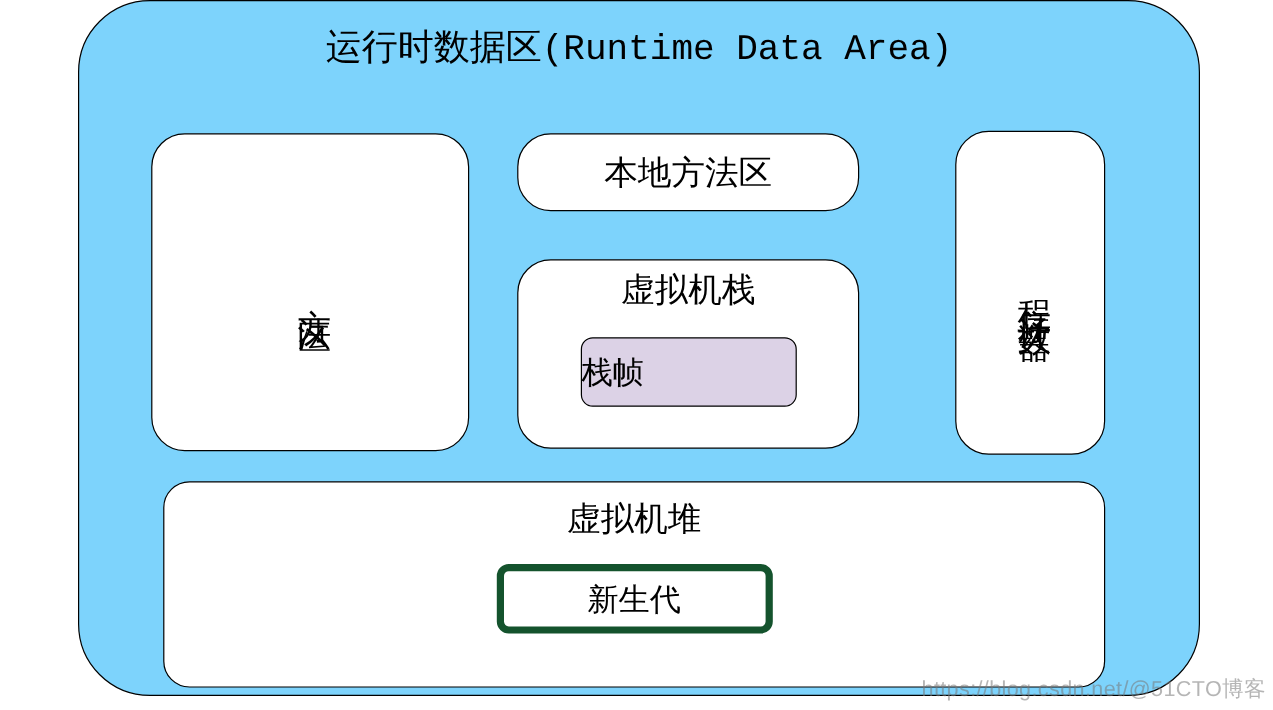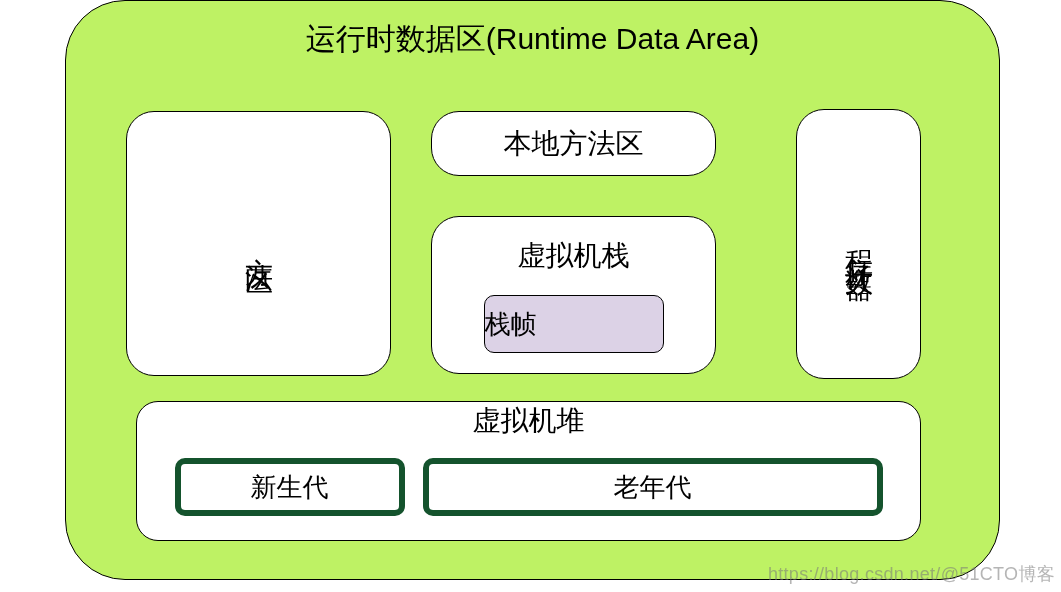--- a/index.html
+++ b/index.html
@@ -9,23 +9,24 @@
       font-family: "Microsoft YaHei", "SimSun", sans-serif;
       background: #ffffff;
       position: relative;
     }
     .container {
       position: absolute;
       left: 65px;
       top: 0;
       width: 935px;
       height: 580px;
-      background: #bef264;
+      background: #7dd3fc;
       border: 1px solid #000;
       border-radius: 60px;
+      font-family: Liberation Mono, monospace;
     }
     .title {
       position: absolute;
       top: 18px;
       left: 0;
       width: 100%;
       text-align: center;
       font-size: 30px;
       color: #000;
     }
@@ -44,42 +45,42 @@
     .method-area {
       left: 60px; top: 110px; width: 265px; height: 265px;
     }
     .vertical-text { writing-mode: vertical-rl; text-orientation: upright; letter-spacing: 6px; line-height: 1; }
     .native-method {
       left: 365px; top: 110px; width: 285px; height: 65px;
     }
     .vm-stack {
       left: 365px; top: 215px; width: 285px; height: 158px;
       justify-content: flex-start;
-      padding-top: 20px;
+      padding-top: 6px;
     }
     .stack-frame {
       margin-top: 20px;
       width: 180px;
       height: 58px;
       background: #dcd2e6;
       border: 1px solid #000;
       border-radius: 10px;
       display: flex;
       align-items: center;
       justify-content: flex-start;
       font-size: 26px;
     }
     .pc-register {
       left: 730px; top: 108px; width: 125px; height: 270px;
     }
     .heap {
-      left: 70px; top: 400px; width: 785px; height: 140px;
+      left: 70px; top: 400px; width: 785px; height: 172px;
       border-radius: 22px;
       justify-content: flex-start;
-      padding-top: 0;
+      padding-top: 12px;
     }
     .heap-inner {
       display: flex;
       gap: 18px;
       margin-top: 18px;
     }
     .heap-sub {
       background: #ffffff;
       border: 6px solid #14532d;
       border-radius: 10px;
@@ -125,20 +126,17 @@
   <div class="box pc-register">
     <span class="vertical-text">程序计数器</span>
   </div>
 
   <div class="box heap">
     <span>虚拟机堆</span>
     <div class="heap-inner">
       <div class="heap-sub young">
         <span>新生代</span>
       </div>
-      <div class="heap-sub old">
-        <span>老年代</span>
-      </div>
     </div>
   </div>
 </div>
 
 <div class="watermark">https://blog.csdn.net/@51CTO博客</div>
 
 </body></html>

